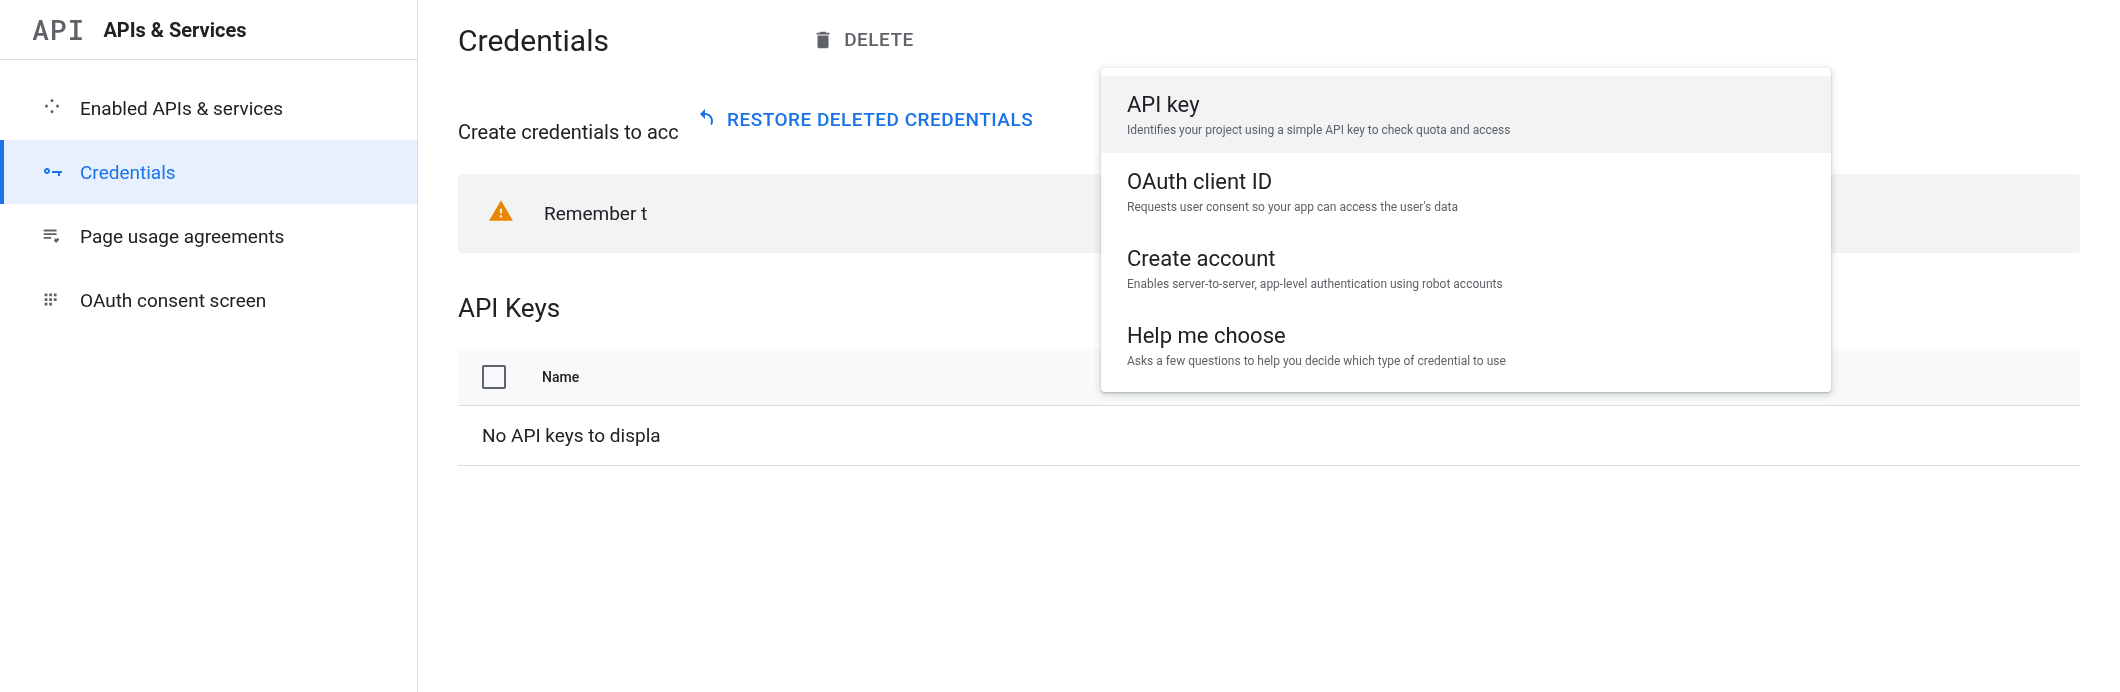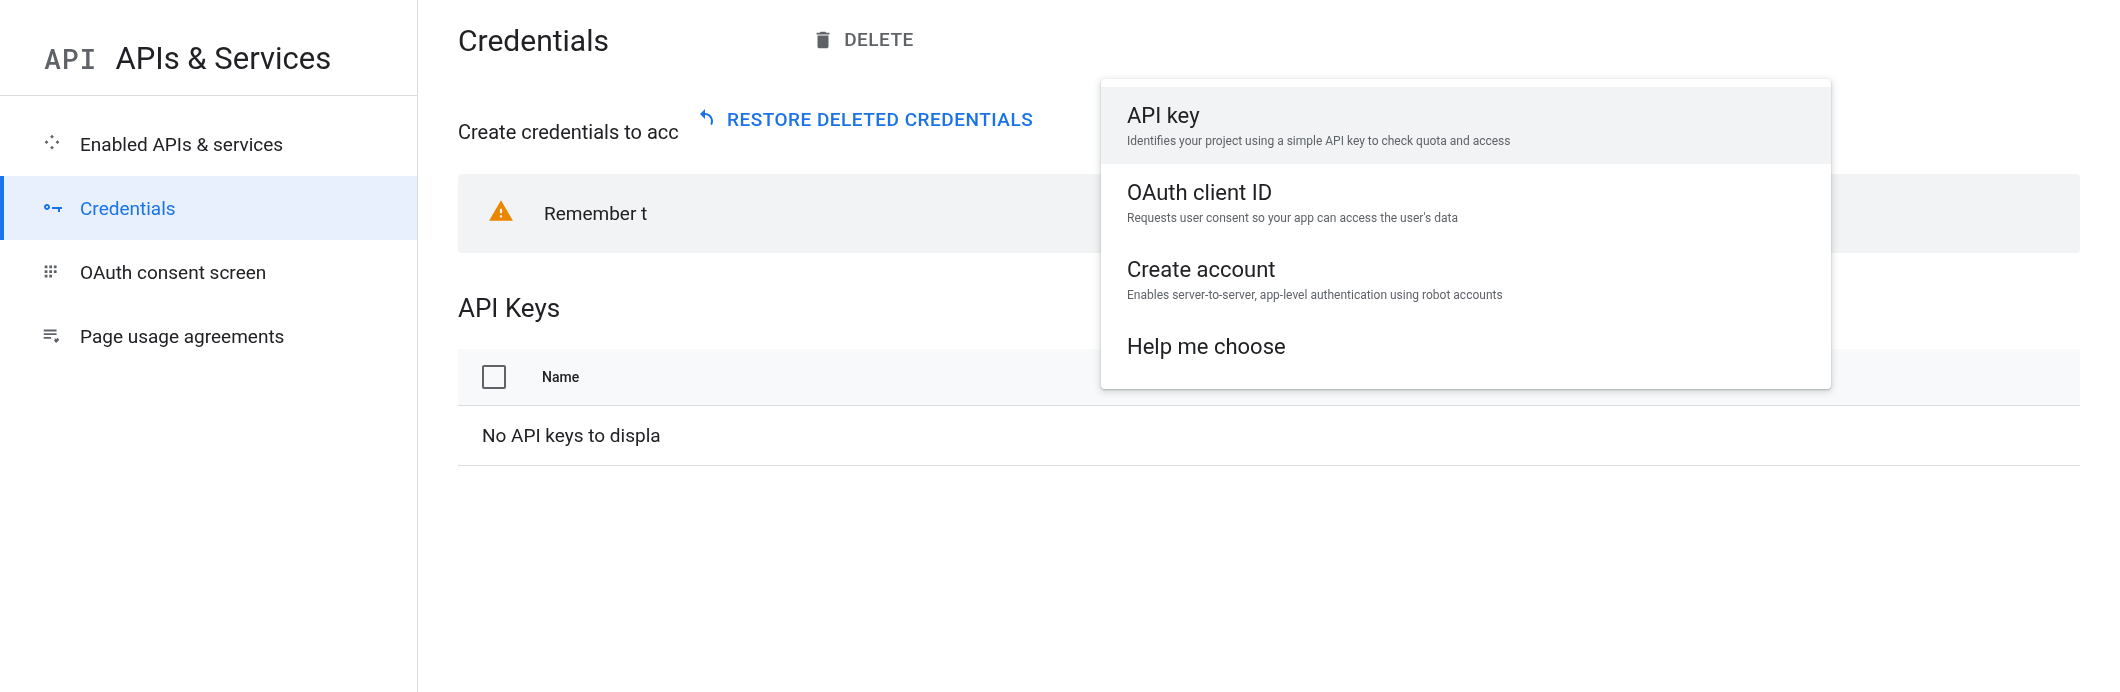--- a/index.html
+++ b/index.html
@@ -19,36 +19,36 @@
       height: 692px;
       position: relative;
     }
     .sidebar {
       width: 418px;
       border-right: 1px solid #dadce0;
       flex-shrink: 0;
     }
     .sidebar-header {
       display: flex;
-      align-items: flex-end;
-      padding: 18px 0 18px 44px;
+      align-items: center;
+      padding: 18px 0 18px 32px;
       border-bottom: 1px solid #dadce0;
       gap: 18px;
-      height: 96px;
+      height: 60px;
     }
     .api-logo {
       font-family: 'Roboto Mono', monospace;
       font-size: 28px;
       font-weight: 500;
       color: #5f6368;
       letter-spacing: 1px;
     }
     .sidebar-title {
-      font-size: 31px;
-      font-weight: 400;
+      font-size: 20px;
+      font-weight: 700;
       color: #202124;
     }
     .sidebar-nav {
       padding-top: 16px;
     }
     .sidebar-item {
       display: flex;
       align-items: center;
       padding: 20px 0 20px 40px;
       gap: 16px;
@@ -167,21 +167,21 @@
       color: #202124;
     }
     .table-empty {
       padding: 18px 24px;
       font-size: 19px;
       color: #202124;
       border-bottom: 1px solid #dadce0;
     }
     .dropdown-menu {
       position: absolute;
-      top: 79px;
+      top: 68px;
       left: 683px;
       width: 730px;
       background: #fff;
       box-shadow: 0 2px 6px 2px rgba(60,64,67,0.15), 0 1px 2px rgba(60,64,67,0.3);
       border-radius: 4px;
       z-index: 100;
       padding: 8px 0;
     }
     .dropdown-item {
       padding: 16px 26px;
@@ -222,32 +222,32 @@
         <span class="icon">
           <svg width="24" height="24" viewBox="0 0 24 24" fill="currentColor">
               <path d="M7 14c-1.66 0-3-1.34-3-3s1.34-3 3-3 3 1.34 3 3-1.34 3-3 3zm0-4c-.55 0-1 .45-1 1s.45 1 1 1 1-.45 1-1-.45-1-1-1zm5 1h10v2h-2v3h-2v-3h-6v-2z"></path>
             </svg>
         </span>
         <span>Credentials</span>
       </div>
       <div class="sidebar-item">
         <span class="icon">
           <svg width="22" height="22" viewBox="0 0 24 24" fill="currentColor">
+              <path d="M3 5h14v2H3zm0 4h14v2H3zm0 4h8v2H3zm12 1l1.5 1.5L18 14l2 2-3.5 3.5L14 17l1-1z"></path>
+            </svg>
+        </span>
+        <span>Page usage agreements</span>
+      </div>
+      <div class="sidebar-item">
+        <span class="icon">
+          <svg width="22" height="22" viewBox="0 0 24 24" fill="currentColor">
               <path d="M4 5h3v3H4zm5 0h3v3H9zm5 0h3v3h-3zM4 10h3v3H4zm5 0h3v3H9zm5 0h3v3h-3zM4 15h3v3H4zm5 0h3v3H9z"></path>
             </svg>
         </span>
         <span>OAuth consent screen</span>
-      </div>
-      <div class="sidebar-item">
-        <span class="icon">
-          <svg width="22" height="22" viewBox="0 0 24 24" fill="currentColor">
-              <path d="M3 5h14v2H3zm0 4h14v2H3zm0 4h8v2H3zm12 1l1.5 1.5L18 14l2 2-3.5 3.5L14 17l1-1z"></path>
-            </svg>
-        </span>
-        <span>Page usage agreements</span>
       </div>
     </nav>
   </div>
 
   <div class="main">
     <div class="main-header">
       <h1 class="page-title">Credentials</h1>
       <div class="toolbar">
         <button class="toolbar-btn primary">
           <span class="icon">
@@ -305,16 +305,17 @@
       <div class="dropdown-item">
         <div class="dropdown-item-title">OAuth client ID</div>
         <div class="dropdown-item-desc">Requests user consent so your app can access the user's data</div>
       </div>
       <div class="dropdown-item">
         <div class="dropdown-item-title">Create account</div>
         <div class="dropdown-item-desc">Enables server-to-server, app-level authentication using robot accounts</div>
       </div>
       <div class="dropdown-item">
         <div class="dropdown-item-title">Help me choose</div>
+        <div class="dropdown-item-desc">Asks a few questions to help you decide which type of credential to use</div>
       </div>
     </div>
   </div>
 </div>
 
 </body></html>

